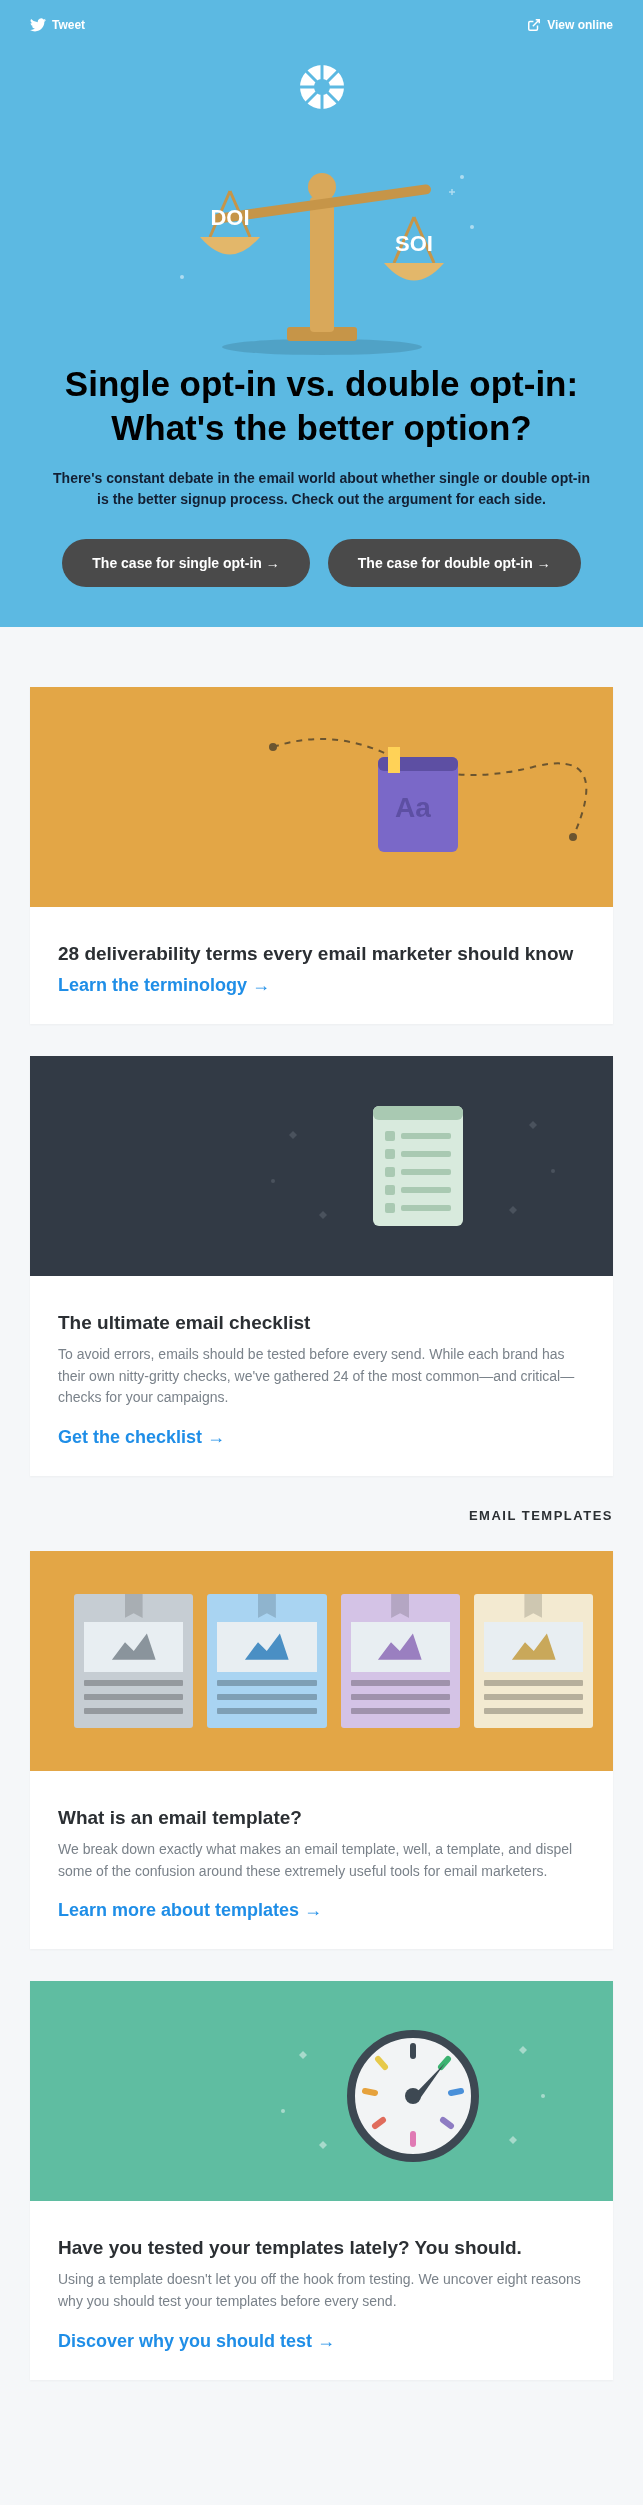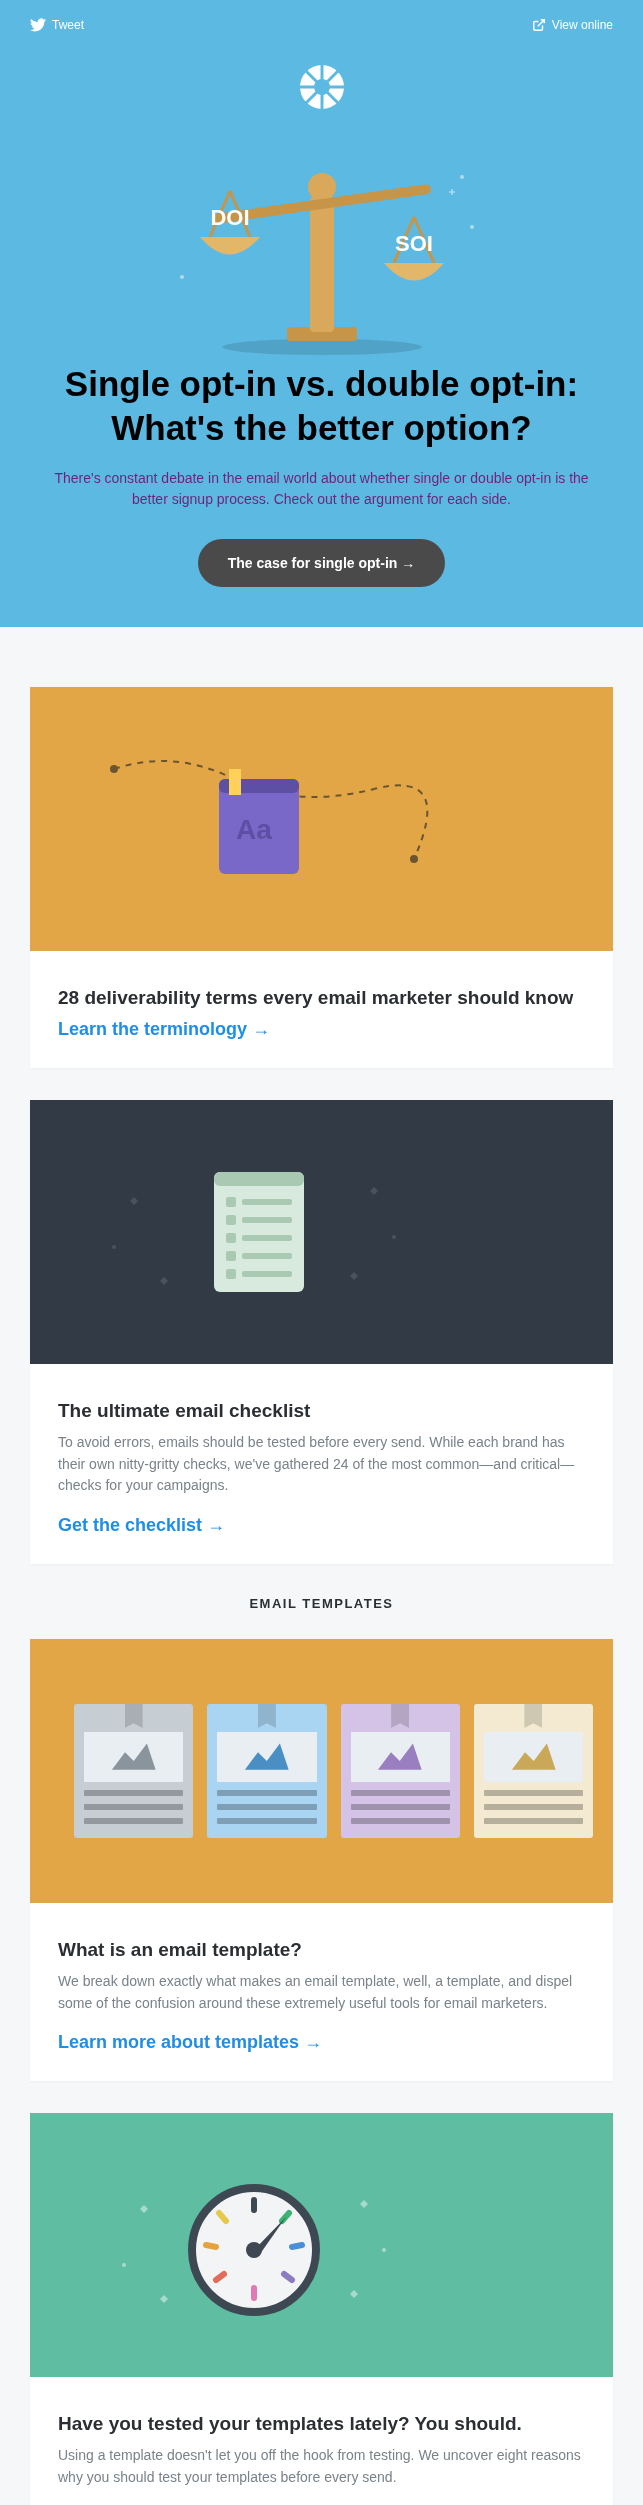--- a/index.html
+++ b/index.html
@@ -1,38 +1,38 @@
 <!DOCTYPE html>
 <html><head>
 <meta charset="utf-8">
 <style>
 * { margin: 0; padding: 0; box-sizing: border-box; }
 body { font-family: -apple-system, BlinkMacSystemFont, "Segoe UI", Helvetica, Arial, sans-serif; width: 643px; background: #f5f7f9; }
 .hero { background: #5cb9e2; padding: 18px 30px 40px; text-align: center; }
 .topbar { display: flex; justify-content: space-between; align-items: center; margin-bottom: 30px; }
-.topbar-link { display: flex; align-items: center; gap: 6px; color: #fff; font-size: 12px; font-weight: 400; cursor: pointer; }
+.topbar-link { display: flex; align-items: center; gap: 6px; color: #fff; font-size: 12px; font-weight: 700; cursor: pointer; }
 .logo-badge { width: 50px; height: 50px; margin: 0 auto 20px; }
 .scale-illo { height: 230px; display: flex; align-items: center; justify-content: center; position: relative; }
 .hero-title { color: #000000; font-size: 35px; font-weight: 700; line-height: 1.25; margin: 0 auto 18px; max-width: 560px; }
-.hero-sub { color: #701a75; font-size: 14px; line-height: 1.55; margin: 0 auto 28px; max-width: 540px; opacity: 0.95; }
+.hero-sub { color: #0f172a; font-size: 14px; line-height: 1.55; margin: 0 auto 28px; max-width: 540px; opacity: 0.95; font-weight: bold; }
 .btn-row { display: flex; gap: 18px; justify-content: center; }
 .pill-btn { background: #4a4a4a; color: #fff; border: none; border-radius: 999px; padding: 16px 30px; font-size: 14px; font-weight: 700; cursor: pointer; }
 .pill-btn::after { content: " →"; }
 .content { padding: 60px 30px 30px; }
 .card { background: #fff; margin-bottom: 32px; box-shadow: 0 1px 2px rgba(0,0,0,0.04); }
-.card-illo { height: 264px; display: flex; align-items: center; justify-content: flex-start; position: relative; overflow: hidden; padding-left: 24px; }
+.card-illo { height: 220px; display: flex; align-items: center; justify-content: flex-end; position: relative; overflow: hidden; padding-left: 24px; }
 .illo-orange { background: #e3a646; }
 .illo-dark { background: #323a45; }
 .illo-teal { background: #5fbda1; }
 .card-body { padding: 36px 28px 28px; }
 .card-title { color: #2b2f33; font-size: 19px; font-weight: 700; margin-bottom: 10px; }
 .card-text { color: #7a828a; font-size: 14px; line-height: 1.55; margin-bottom: 18px; }
 .card-link { color: #1f8ee7; font-size: 18px; font-weight: 600; cursor: pointer; }
 .card-link::after { content: " →"; }
-.section-label { text-align: center; color: #2b2f33; font-size: 13px; font-weight: 700; letter-spacing: 1.5px; margin: 10px 0 28px; }
+.section-label { text-align: right; color: #2b2f33; font-size: 13px; font-weight: 700; letter-spacing: 1.5px; margin: 10px 0 28px; }
 .templates-row { display: flex; gap: 14px; justify-content: center; width: 100%; padding: 24px 20px; }
 .tpl { flex: 1; border-radius: 3px; padding: 12px 10px 14px; display: flex; flex-direction: column; align-items: center; gap: 8px; position: relative; }
 .tpl .tag { width: 18px; height: 24px; background: rgba(0,0,0,0.15); clip-path: polygon(0 0, 100% 0, 100% 100%, 50% 80%, 0 100%); position: absolute; top: 0; left: 50%; transform: translateX(-50%); }
 .tpl .pic { width: 100%; height: 50px; background: #e8eef2; display: flex; align-items: center; justify-content: center; margin-top: 16px; }
 .tpl .pic svg { width: 60%; height: 70%; }
 .tpl .line { width: 100%; height: 6px; background: rgba(0,0,0,0.25); border-radius: 1px; }
 </style>
 </head>
 <body>
 
@@ -87,20 +87,21 @@
           <circle cx="30" cy="140" r="2"></circle>
           <path d="M300 55 l3 0 l-3 0 M300 55 l0 3 l0 -6 l0 3 l-3 0" stroke="#fff" stroke-width="1.5"></path>
         </g>
     </svg>
   </div>
 
   <h1 class="hero-title">Single opt-in vs. double opt-in: What's the better option?</h1>
   <p class="hero-sub">There's constant debate in the email world about whether single or double opt-in is the better signup process. Check out the argument for each side.</p>
   <div class="btn-row">
     <button class="pill-btn">The case for single opt-in</button>
+    <button class="pill-btn">The case for double opt-in</button>
   </div>
 </div>
 
 <div class="content">
 
   <div class="card">
     <div class="card-illo illo-orange">
       <svg width="400" height="160" viewBox="0 0 400 160">
         <path d="M60 30 Q120 10 180 40 T320 50 T360 120" fill="none" stroke="#6b5530" stroke-width="2" stroke-dasharray="6 6"></path>
         <circle cx="60" cy="30" r="4" fill="#6b5530"></circle>

